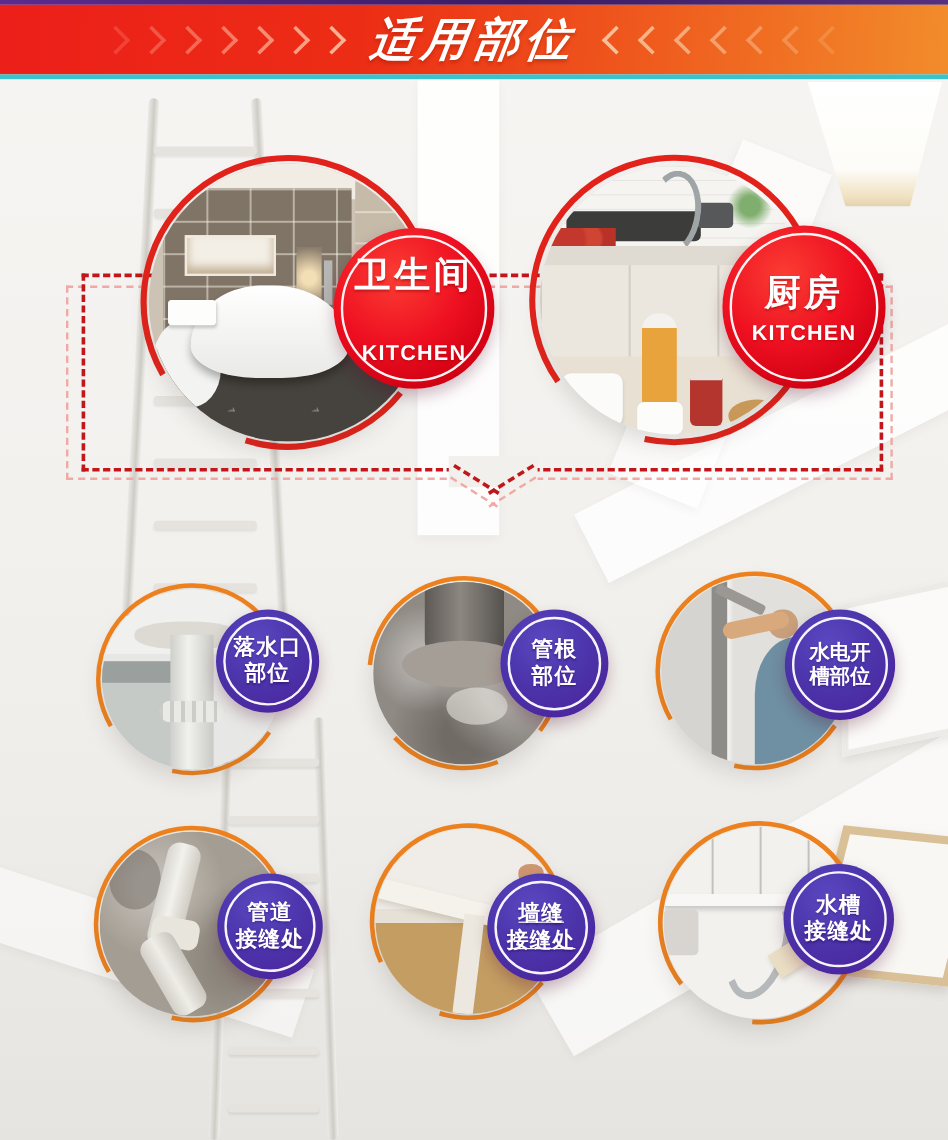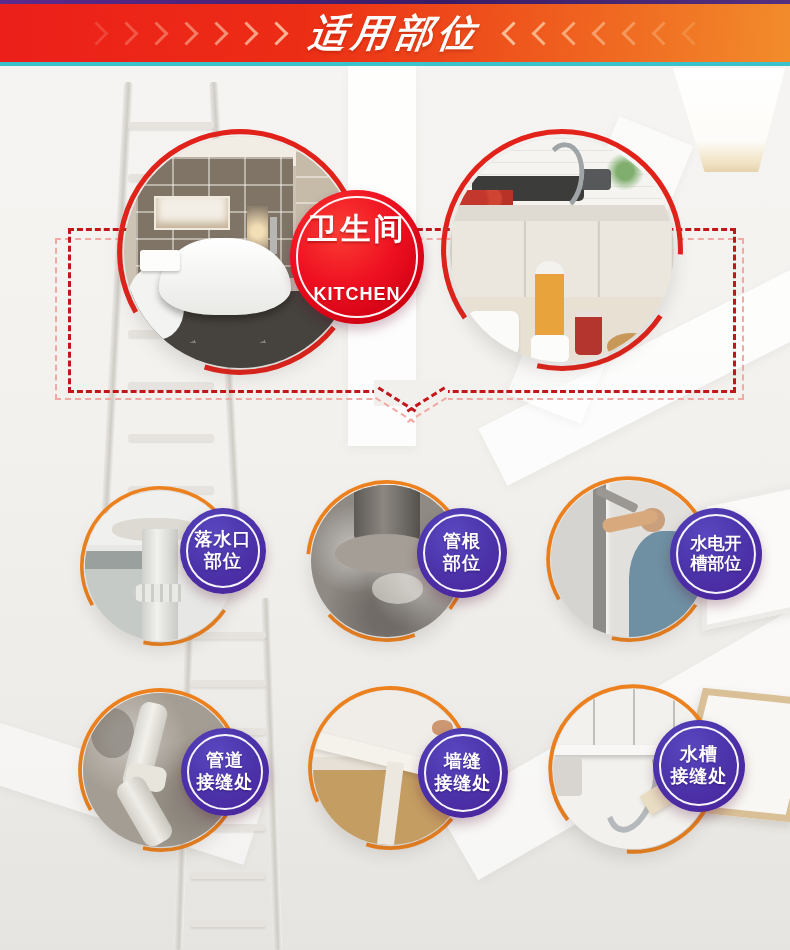--- a/index.html
+++ b/index.html
@@ -64,35 +64,35 @@
   .badge-red{background:radial-gradient(circle at 38% 30%,#fb3d33 0%,#ee1021 45%,#cf0012 78%,#b80010 100%);}
   .badge-purple{background:radial-gradient(circle at 40% 30%,#5a48c0 0%,#4c34ab 45%,#4a1e96 100%);}
   .badge-red .zh{font-size:30px;font-weight:bold;letter-spacing:3px;text-shadow:0 2px 2px rgba(120,0,0,.4);}
   .badge-red .en{font-size:18px;font-weight:bold;letter-spacing:1px;margin-top:2px;text-shadow:0 1px 2px rgba(120,0,0,.4);}
   .badge-purple span{font-size:18px;font-weight:bold;letter-spacing:1px;line-height:1.2;
     text-shadow:0 1px 2px rgba(40,0,90,.5);}
   .badge-sm3 span{font-size:17px;letter-spacing:0;}
   
   .arc-bath{left:112px;top:124px;width:256px;height:256px;}
   .photo-bath{left:124px;top:136px;width:232px;height:232px;}
-  .badge-bath{left:290px;top:190px;width:134px;height:134px;gap:32px;}
+  .badge-bath{left:278px;top:190px;width:134px;height:134px;gap:32px;}
   .arc-kit{left:436px;top:124px;width:252px;height:252px;}
   .photo-kit{left:450px;top:138px;width:224px;height:224px;}
   .badge-kit{left:602px;top:188px;width:136px;height:136px;}
   
   .arc1{left:76px;top:482px;width:168px;height:168px;}  .ph1{left:85px;top:491px;width:150px;height:150px;}
   .b1{left:180px;top:508px;width:86px;height:86px;}
   .arc2{left:302px;top:476px;width:170px;height:170px;} .ph2{left:311px;top:485px;width:152px;height:152px;}
   .b2{left:417px;top:508px;width:90px;height:90px;}
   .arc3{left:542px;top:472px;width:174px;height:174px;} .ph3{left:551px;top:481px;width:156px;height:156px;}
-  .b3{left:670px;top:508px;width:92px;height:92px;}
+  .b3{left:654px;top:508px;width:92px;height:92px;}
   .arc4{left:74px;top:684px;width:172px;height:172px;}  .ph4{left:83px;top:693px;width:154px;height:154px;}
   .b4{left:181px;top:728px;width:88px;height:88px;}
   .arc5{left:304px;top:682px;width:172px;height:172px;} .ph5{left:313px;top:691px;width:154px;height:154px;}
-  .b5{left:418px;top:728px;width:90px;height:90px;}
+  .b5{left:406px;top:728px;width:90px;height:90px;text-decoration:underline;}
   .arc6{left:544px;top:680px;width:178px;height:178px;} .ph6{left:553px;top:689px;width:160px;height:160px;}
   .b6{left:653px;top:720px;width:92px;height:92px;}
   
   .bath-photo{background:#cdc3b5;}
   .bp-ceil{left:0;top:0;right:0;height:13%;background:#f2ede4;}
   .bp-wall{left:5%;top:9%;width:68%;height:52%;background:#7f7466;
     background-image:linear-gradient(rgba(245,240,230,.5) 2px,transparent 2px),
       linear-gradient(90deg,rgba(245,240,230,.5) 2px,transparent 2px);background-size:36px 27px;}
   .bp-right{right:0;top:6%;width:26%;height:64%;background:#c6baa9;
     background-image:linear-gradient(rgba(250,246,238,.5) 2px,transparent 2px);background-size:100% 26px;}
@@ -285,20 +285,24 @@
     <div class="layer kp-apples"></div>
     <div class="layer kp-counter"></div>
     <div class="layer kp-cab"></div>
     <div class="layer kp-table"></div>
     <div class="layer kp-juice"></div>
     <div class="layer kp-mug"></div>
     <div class="layer kp-mug2"></div>
     <div class="layer kp-jam"></div>
     <div class="layer kp-bread"></div>
   </div>
+  <div class="badge badge-red badge-kit">
+    <span class="zh">厨房</span>
+    <span class="en">KITCHEN</span>
+  </div>
 
   <svg class="arc arc1" viewBox="0 0 100 100">
     <circle cx="50" cy="50" r="46.5" fill="none" stroke="#f0831f" stroke-width="2.2" stroke-dasharray="172 26 55 39.2" transform="rotate(150 50 50)"></circle>
   </svg>
   <div class="photo sp1 ph1">
     <div class="layer s1-patch"></div>
     <div class="layer s1-shelf"></div>
     <div class="layer s1-under"></div>
     <div class="layer s1-pipe"></div>
     <div class="layer s1-collar"></div>

